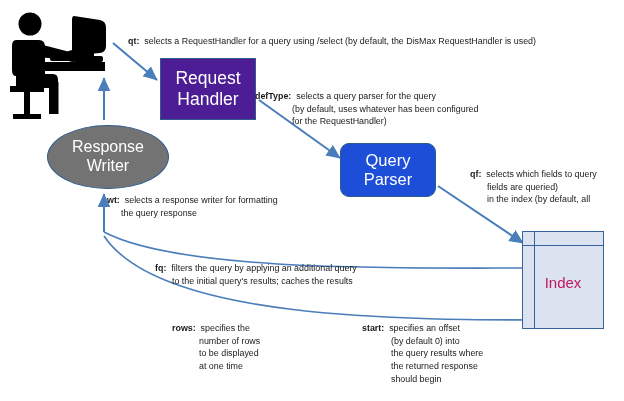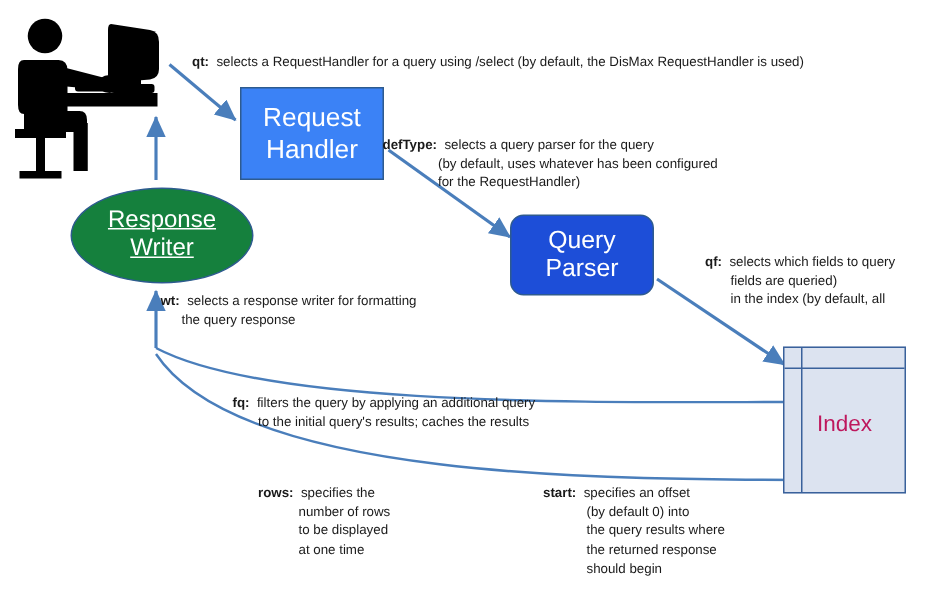--- a/index.html
+++ b/index.html
@@ -28,33 +28,32 @@
     position: absolute;
     display: flex;
     align-items: center;
     justify-content: center;
     text-align: center;
     color: #ffffff;
     line-height: 1.18;
     box-sizing: border-box;
   }
   .node-rect {
-    background: #3b82f6;
+    background: #4c1d95;
     border: 1.6px solid #2E5B8F;
   }
   .node-round {
     background: #1d4ed8;
     border: 1.6px solid #2E5B8F;
     border-radius: 9px;
   }
   .node-ellipse {
-    background: #15803d;
+    background: #737373;
     border: 1.6px solid #2E5B8F;
     border-radius: 50%;
-    text-decoration: underline;
   }
 
   #request-handler {
     left: 160px; top: 58px;
     width: 96px; height: 62px;
     font-size: 17.5px;
   }
   #query-parser {
     left: 340px; top: 143px;
     width: 96px; height: 54px;

